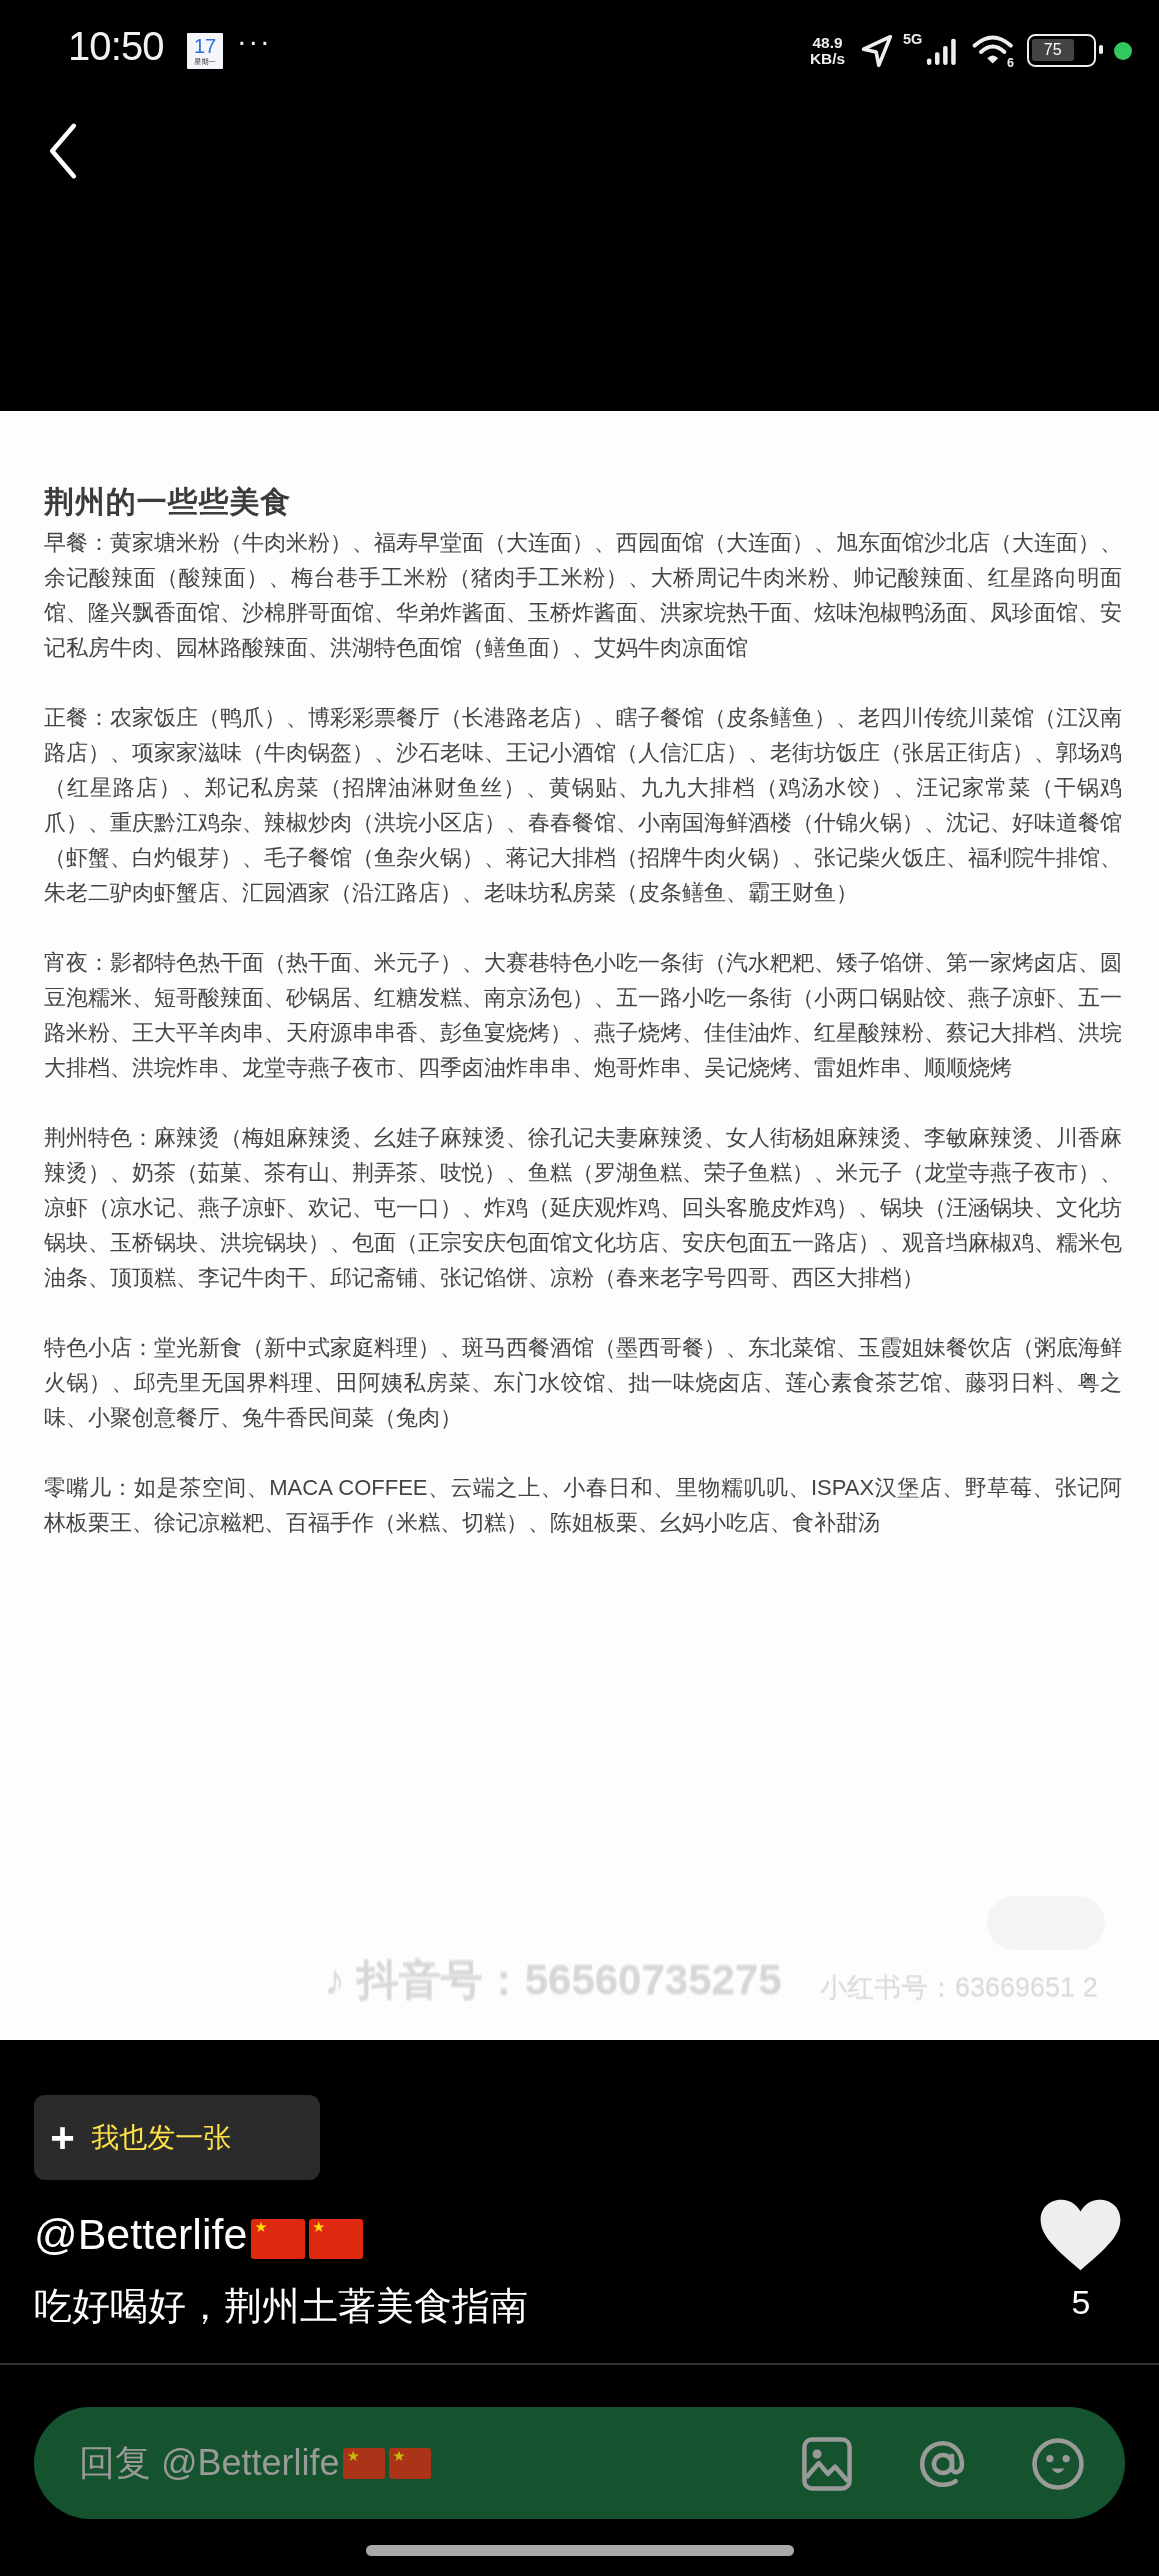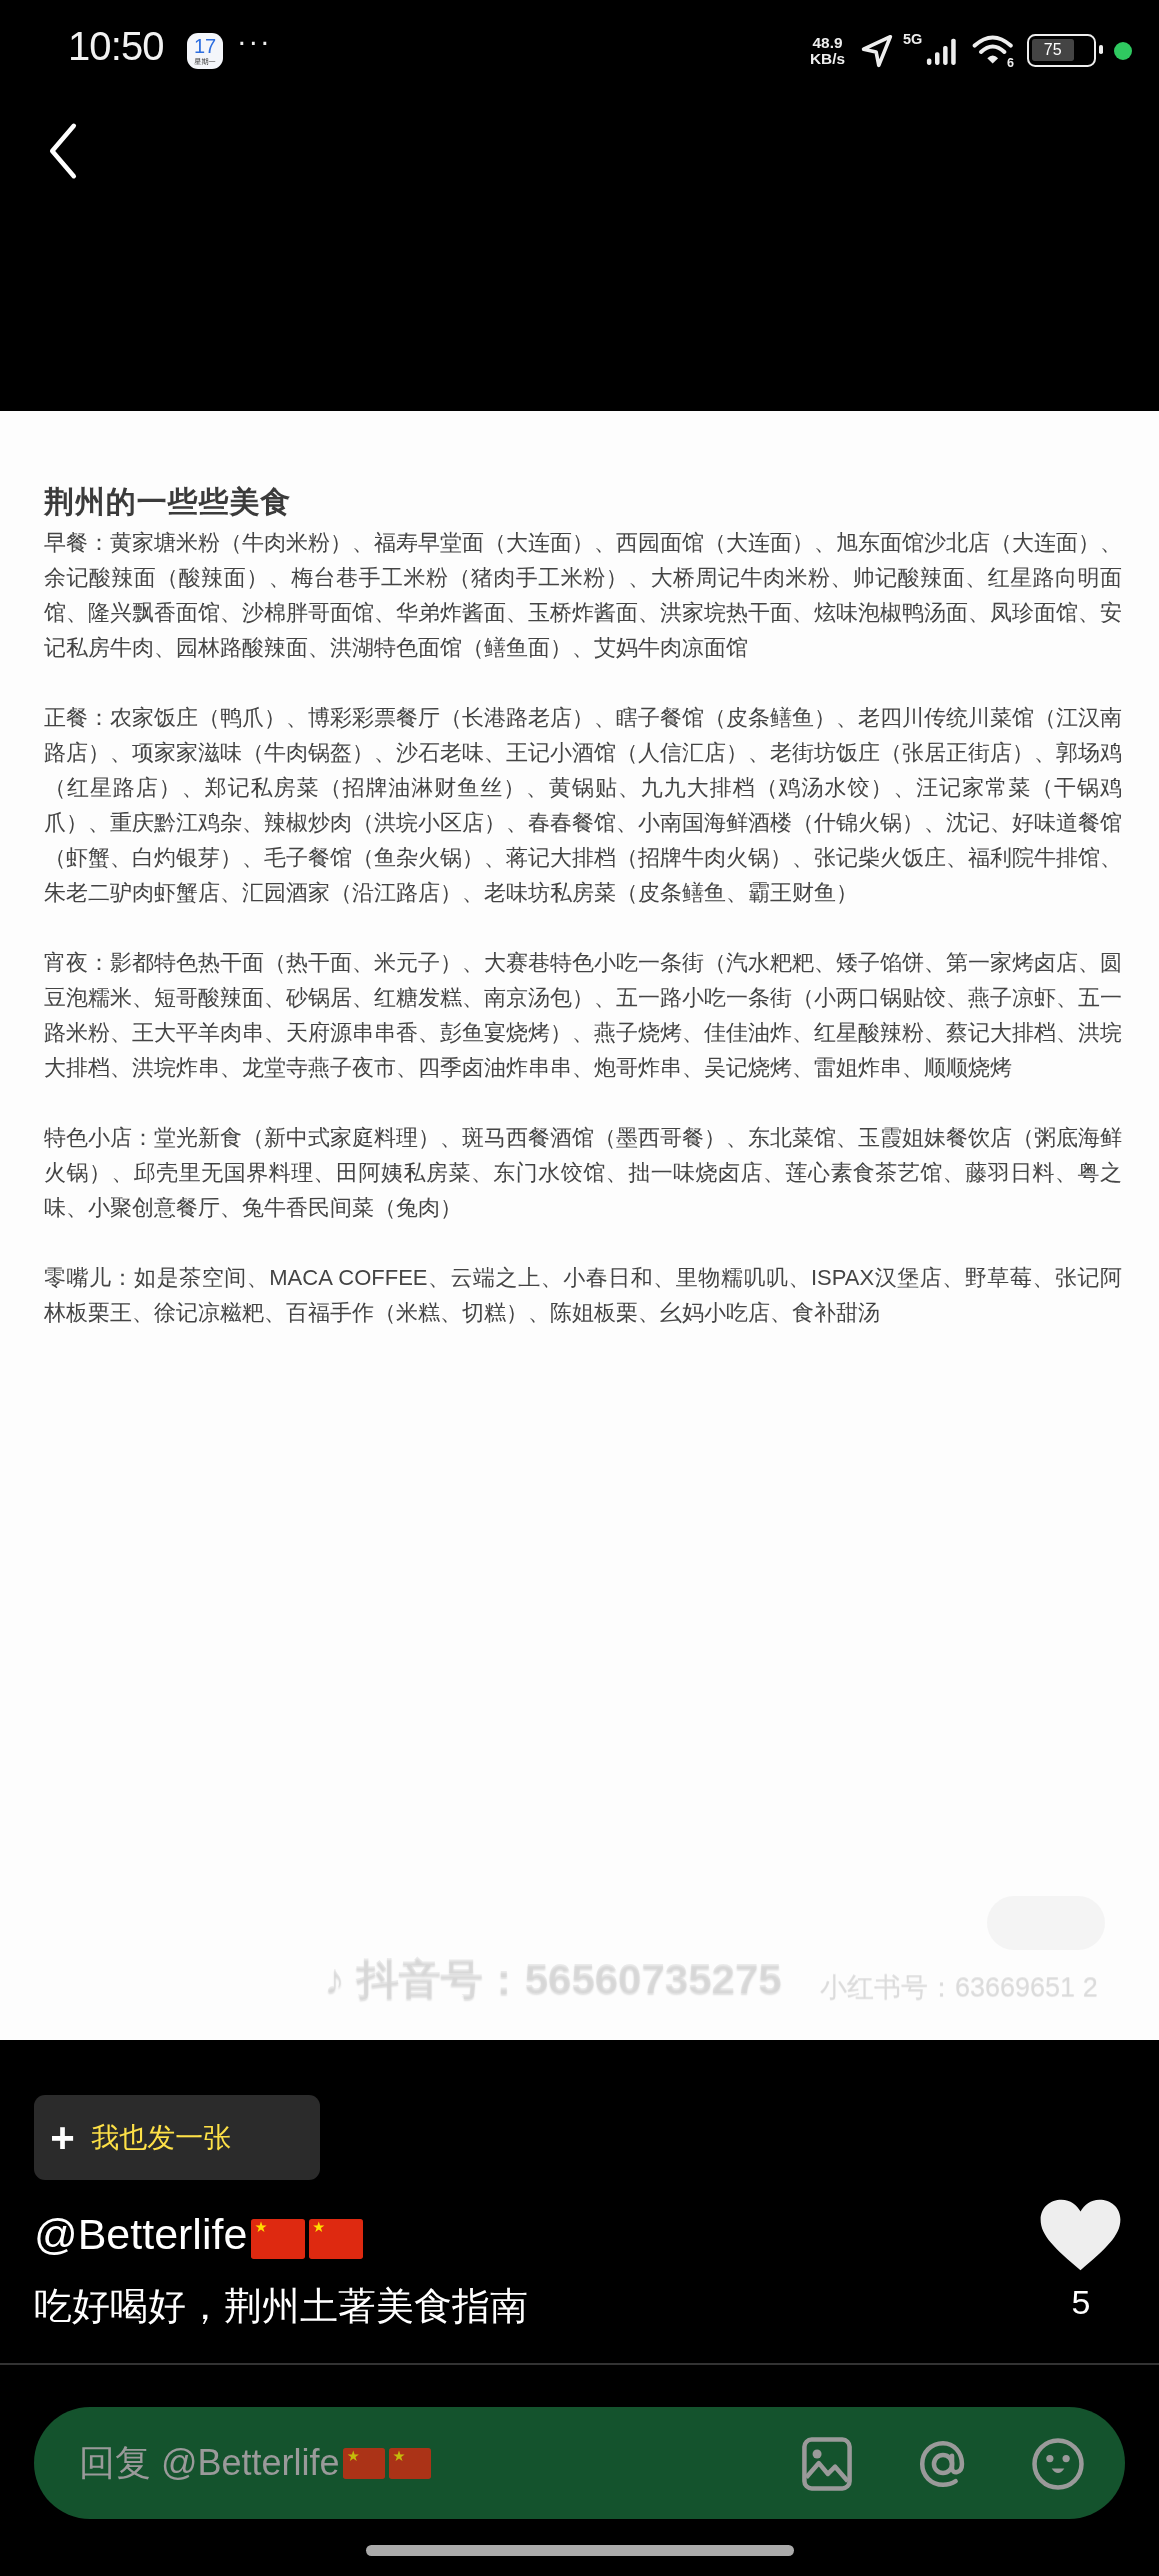--- a/index.html
+++ b/index.html
@@ -2,21 +2,21 @@
 <html style="font-size:14.5px"><head>
 <meta charset="utf-8">
 <style>
   * { box-sizing: border-box; margin: 0; padding: 0; }
   html, body { width: 1159px; height: 2576px; background: #000; overflow: hidden; }
   body { position: relative; font-family: "Liberation Sans", "DejaVu Sans", sans-serif; color: #fff; }
 
   
   .status-bar { position: absolute; left: 0; top: 0; width: 1159px; height: 100px; }
   .sb-time { position: absolute; left: 68px; top: 23.5px; font-size: 40px; color: #f2f2f2; letter-spacing: -0.9px; }
-  .sb-cal { position: absolute; left: 187px; top: 33px; width: 36px; height: 36px; background: #f4f6fa; border-radius: 11px; text-align: center; }
+  .sb-cal { position: absolute; left: 187px; top: 33px; width: 36px; height: 36px; background: #f4f6fa; border-radius: 1px; text-align: center; }
   .sb-cal .num { display: block; font-size: 20px; color: #2d6ee0; line-height: 22px; margin-top: 1.8px; }
   .sb-cal .sub { display: block; font-size: 7.2px; color: #333; line-height: 9px; }
   .sb-more { position: absolute; left: 237px; top: 25px; font-size: 29px; color: #eee; letter-spacing: 1.8px; }
   .sb-right { position: absolute; right: 27px; top: 29px; height: 43px; display: flex; align-items: center; gap: 9px; }
   .sb-speed { font-size: 15.4px; line-height: 15.4px; font-weight: bold; color: #eee; text-align: center; width: 47px; }
   .sb-5g { font-size: 14.5px; font-weight: bold; color: #eee; margin-right: -5.4px; align-self: flex-start; margin-top: 1.8px; }
   .sb-battery { width: 69px; height: 33px; border: 2.7px solid #eee; border-radius: 8.2px; position: relative; padding: 2.7px; }
   .sb-battery .fill { width: 42px; height: 22px; background: #444; color: #fff; font-size: 16px; line-height: 22px; text-align: center; border-radius: 2.7px; }
   .sb-battery::after { content: ""; position: absolute; right: -9px; top: 9px; width: 3.6px; height: 9px; background: #eee; border-radius: 1.8px; }
   .sb-dot { width: 18px; height: 18px; background: #2fc960; border-radius: 50%; margin-left: 9px; }
@@ -96,20 +96,21 @@
     <path d="M32 4 L8 32 L32 60" fill="none" stroke="#fff" stroke-width="5" stroke-linecap="round" stroke-linejoin="round"></path>
   </svg>
 </div>
 
 <div class="doc">
   <div class="doc-title">荆州的一些些美食</div>
   <div class="doc-body">
     <p class="doc-section">早餐：黄家塘米粉（牛肉米粉）、福寿早堂面（大连面）、西园面馆（大连面）、旭东面馆沙北店（大连面）、余记酸辣面（酸辣面）、梅台巷手工米粉（猪肉手工米粉）、大桥周记牛肉米粉、帅记酸辣面、红星路向明面馆、隆兴飘香面馆、沙棉胖哥面馆、华弟炸酱面、玉桥炸酱面、洪家垸热干面、炫味泡椒鸭汤面、凤珍面馆、安记私房牛肉、园林路酸辣面、洪湖特色面馆（鳝鱼面）、艾妈牛肉凉面馆</p>
     <p class="doc-section">正餐：农家饭庄（鸭爪）、博彩彩票餐厅（长港路老店）、瞎子餐馆（皮条鳝鱼）、老四川传统川菜馆（江汉南路店）、项家家滋味（牛肉锅盔）、沙石老味、王记小酒馆（人信汇店）、老街坊饭庄（张居正街店）、郭场鸡（红星路店）、郑记私房菜（招牌油淋财鱼丝）、黄锅贴、九九大排档（鸡汤水饺）、汪记家常菜（干锅鸡爪）、重庆黔江鸡杂、辣椒炒肉（洪垸小区店）、春春餐馆、小南国海鲜酒楼（什锦火锅）、沈记、好味道餐馆（虾蟹、白灼银芽）、毛子餐馆（鱼杂火锅）、蒋记大排档（招牌牛肉火锅）、张记柴火饭庄、福利院牛排馆、朱老二驴肉虾蟹店、汇园酒家（沿江路店）、老味坊私房菜（皮条鳝鱼、霸王财鱼）</p>
     <p class="doc-section">宵夜：影都特色热干面（热干面、米元子）、大赛巷特色小吃一条街（汽水粑粑、矮子馅饼、第一家烤卤店、圆豆泡糯米、短哥酸辣面、砂锅居、红糖发糕、南京汤包）、五一路小吃一条街（小两口锅贴饺、燕子凉虾、五一路米粉、王大平羊肉串、天府源串串香、彭鱼宴烧烤）、燕子烧烤、佳佳油炸、红星酸辣粉、蔡记大排档、洪垸大排档、洪垸炸串、龙堂寺燕子夜市、四季卤油炸串串、炮哥炸串、吴记烧烤、雷姐炸串、顺顺烧烤</p>
+    <p class="doc-section">荆州特色：麻辣烫（梅姐麻辣烫、幺娃子麻辣烫、徐孔记夫妻麻辣烫、女人街杨姐麻辣烫、李敏麻辣烫、川香麻辣烫）、奶茶（茹菓、茶有山、荆弄茶、吱悦）、鱼糕（罗湖鱼糕、荣子鱼糕）、米元子（龙堂寺燕子夜市）、凉虾（凉水记、燕子凉虾、欢记、屯一口）、炸鸡（延庆观炸鸡、回头客脆皮炸鸡）、锅块（汪涵锅块、文化坊锅块、玉桥锅块、洪垸锅块）、包面（正宗安庆包面馆文化坊店、安庆包面五一路店）、观音垱麻椒鸡、糯米包油条、顶顶糕、李记牛肉干、邱记斋铺、张记馅饼、凉粉（春来老字号四哥、西区大排档）</p>
     <p class="doc-section">特色小店：堂光新食（新中式家庭料理）、斑马西餐酒馆（墨西哥餐）、东北菜馆、玉霞姐妹餐饮店（粥底海鲜火锅）、邱壳里无国界料理、田阿姨私房菜、东门水饺馆、拙一味烧卤店、莲心素食茶艺馆、藤羽日料、粤之味、小聚创意餐厅、兔牛香民间菜（兔肉）</p>
     <p class="doc-section">零嘴儿：如是茶空间、MACA COFFEE、云端之上、小春日和、里物糯叽叽、ISPAX汉堡店、野草莓、张记阿林板栗王、徐记凉糍粑、百福手作（米糕、切糕）、陈姐板栗、幺妈小吃店、食补甜汤</p>
   </div>
   <div class="wm-logo"></div>
   <div class="watermark">
     <span>♪ </span><span>抖音号：56560735275</span>
   </div>
   <div class="watermark2">小红书号：63669651 2</div>
 </div>
 

